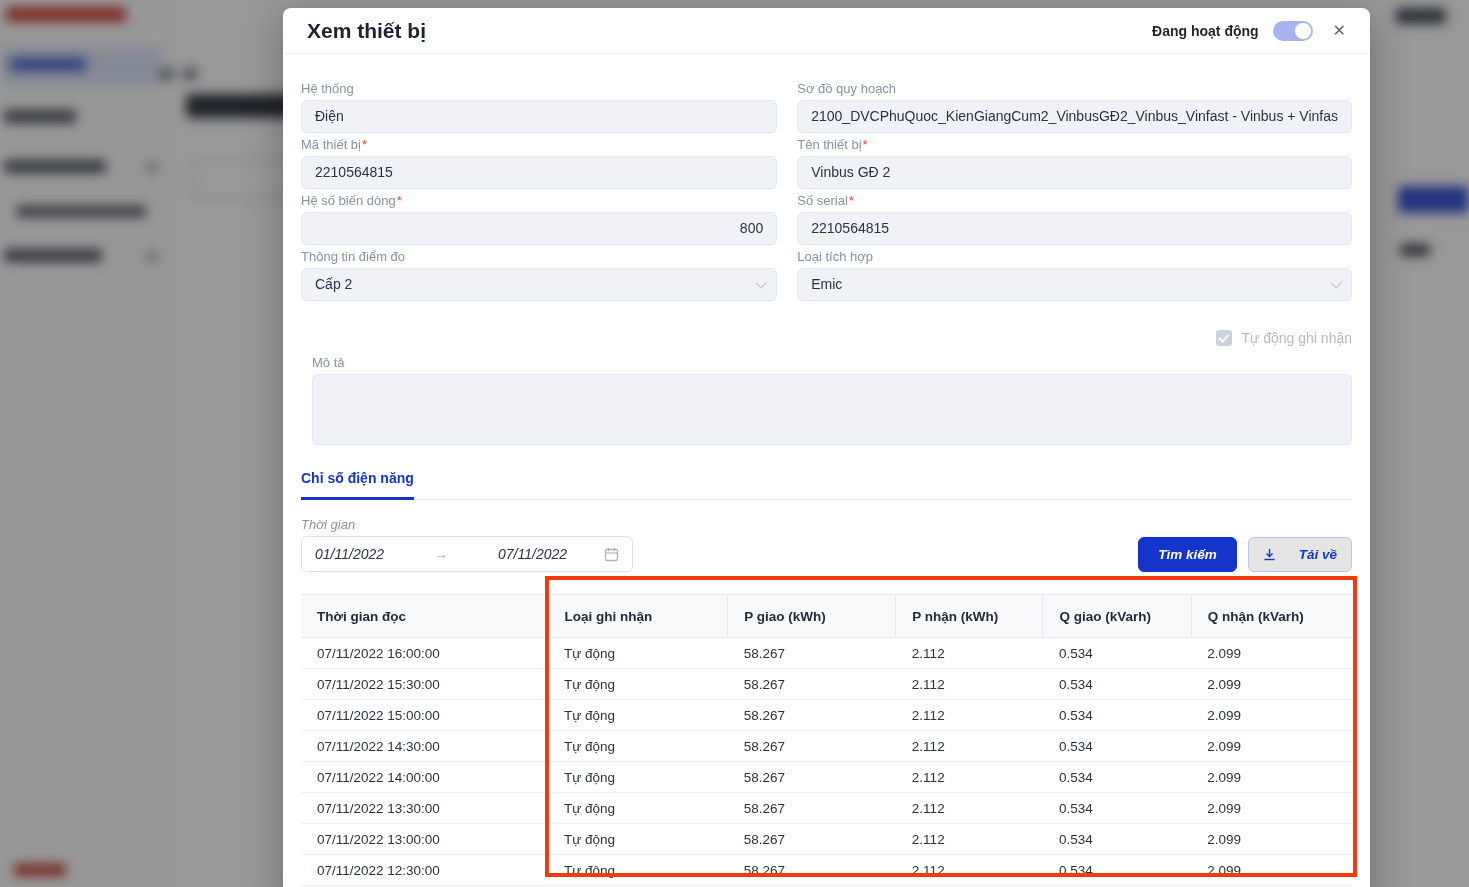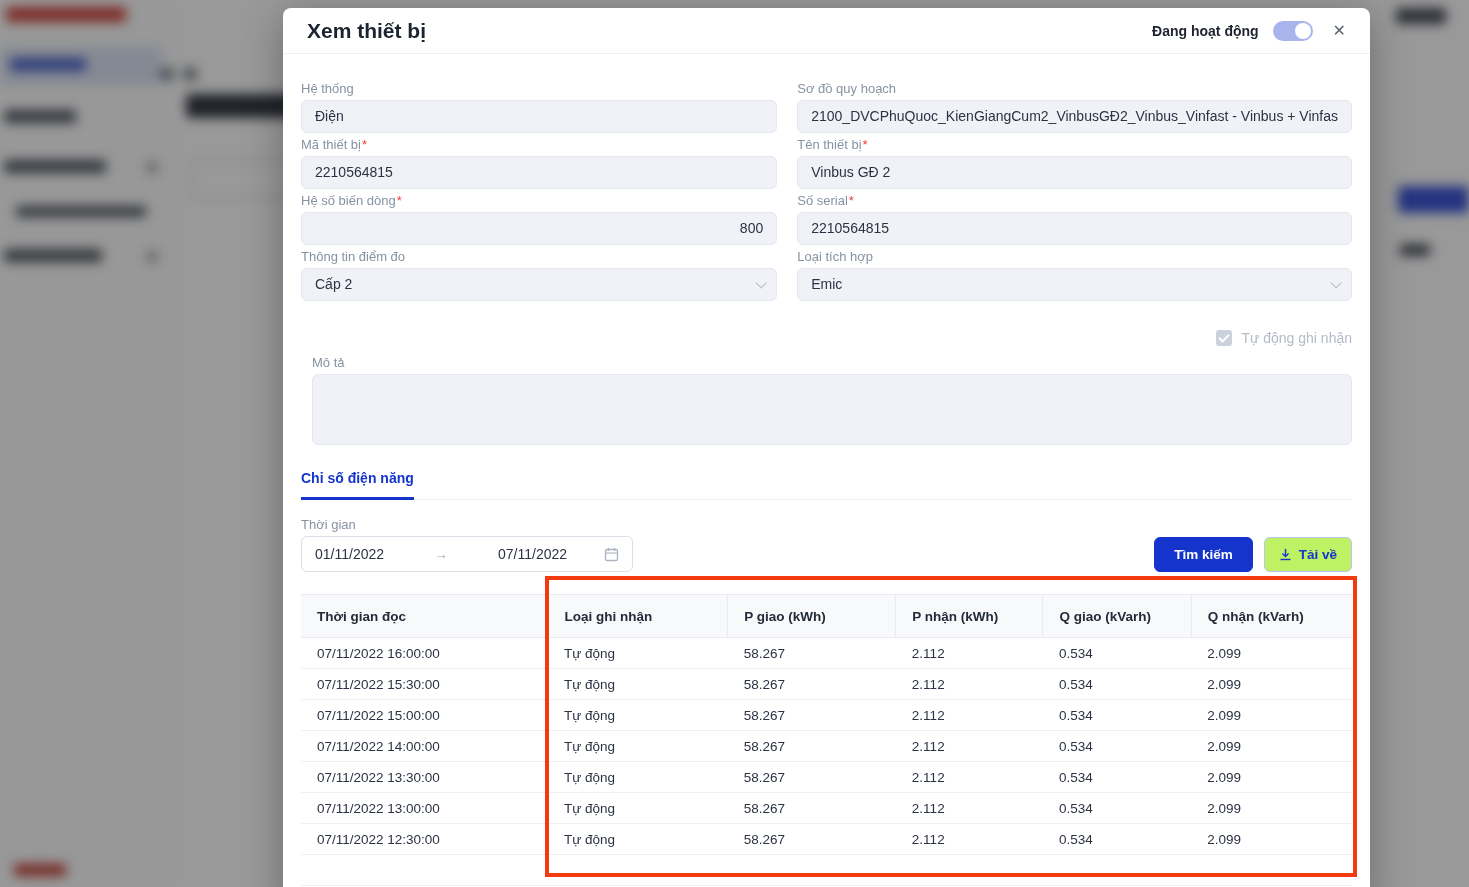--- a/index.html
+++ b/index.html
@@ -88,33 +88,33 @@
   }
 
   
   .tabs { margin-top:24px; border-bottom:1px solid #e9ecf1; }
   .tab {
     display:inline-block; font-size:14px; font-weight:700; color:#1434cb;
     padding-bottom:11px; border-bottom:3px solid #1434cb; margin-bottom:-1px; cursor:pointer;
   }
 
   
-  .filter-row { margin-top:17px; display:flex; justify-content:space-between; align-items:flex-end; }
+  .filter-row { margin-top:17px; display:flex; justify-content:space-between; align-items:flex-end;font-style:italic; }
   .datebox {
     width:332px; height:36px; border:1px solid #d9dfe9; border-radius:6px; background:#fff;
     display:flex; align-items:center; padding:0 13px; font-size:14px; color:#2b3342; gap:8px;
   }
   .date-val { flex:0 0 auto; }
   .date-arrow { color:#98a1b0; font-size:13px; flex:1; text-align:center; }
   .date-end-wrap { flex:1; }
   .cal-icon { flex:0 0 auto; margin-left:auto; }
   .filter-buttons { display:flex; gap:11px; }
   .btn { height:35px; border-radius:6px; font-size:13.5px; font-weight:700; display:flex; align-items:center; justify-content:center; cursor:pointer; }
   .btn-primary { background:#1434cb; color:#fff; padding:0 19px; border:1px solid #1434cb; }
-  .btn-outline { background:#bef264; color:#1434cb; border:1px solid #b9c3f1; padding:12px 14px; gap:7px; }
+  .btn-outline { background:#e5e5e5; color:#1434cb; border:1px solid #b9c3f1; padding:12px 14px; gap:23px; }
 
   
   .data-table { width:100%; border-collapse:collapse; table-layout:fixed; margin-top:22px; }
   .data-table thead th {
     background:#f8f9fb; height:43px; font-size:13.5px; font-weight:700; color:#242b38;
     text-align:left; padding:0 8px 0 16px; border-top:1px solid #e9ebf0; border-bottom:1px solid #e9ebf0;
     white-space:nowrap; overflow:hidden;
   }
   .data-table thead th + th { border-left:1px solid #e9ebf0; }
   .data-table tbody td {
@@ -304,20 +304,28 @@
           </tr>
           <tr>
             <td>07/11/2022 15:00:00</td>
               <td>Tự động</td>
               <td>58.267</td>
               <td>2.112</td>
               <td>0.534</td>
               <td>2.099</td>
           </tr>
           <tr>
+            <td>07/11/2022 14:30:00</td>
+              <td>Tự động</td>
+              <td>58.267</td>
+              <td>2.112</td>
+              <td>0.534</td>
+              <td>2.099</td>
+          </tr>
+          <tr>
             <td>07/11/2022 14:00:00</td>
               <td>Tự động</td>
               <td>58.267</td>
               <td>2.112</td>
               <td>0.534</td>
               <td>2.099</td>
           </tr>
           <tr>
             <td>07/11/2022 13:30:00</td>
               <td>Tự động</td>

